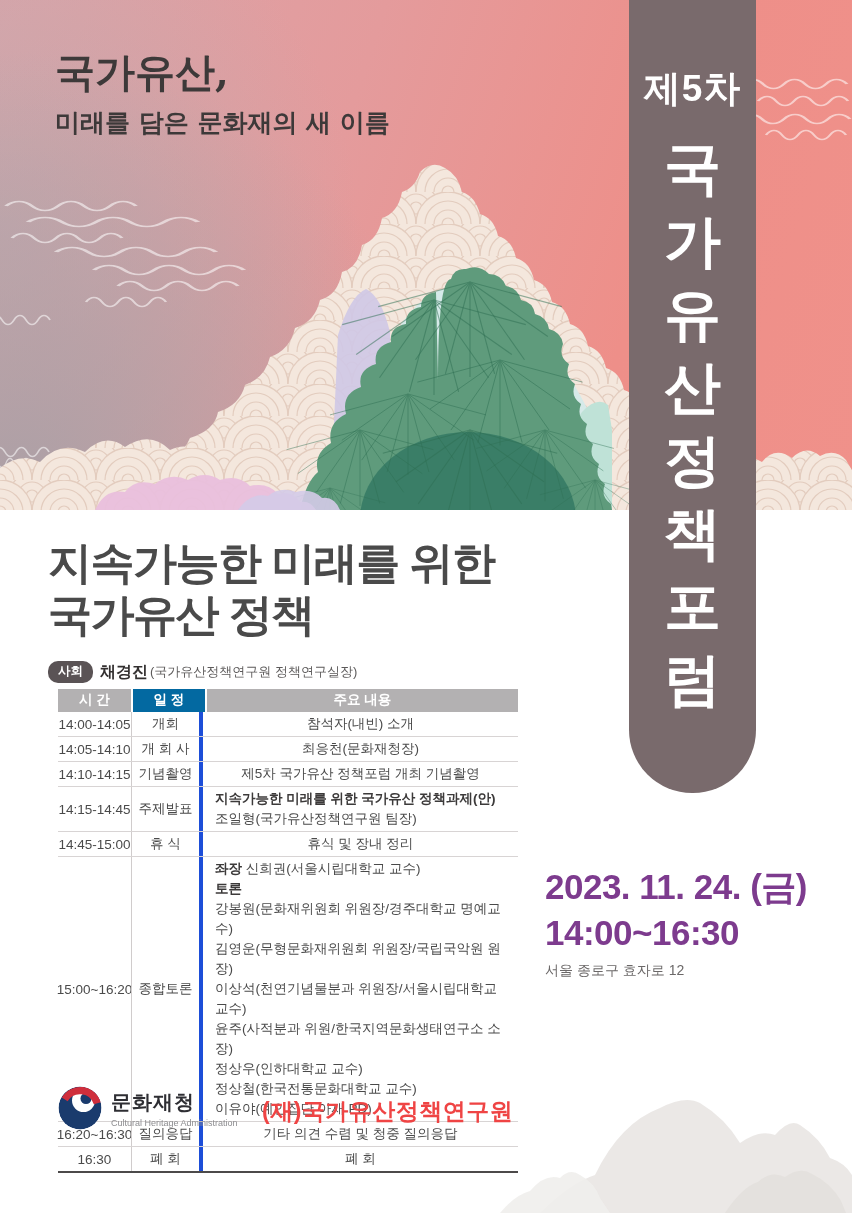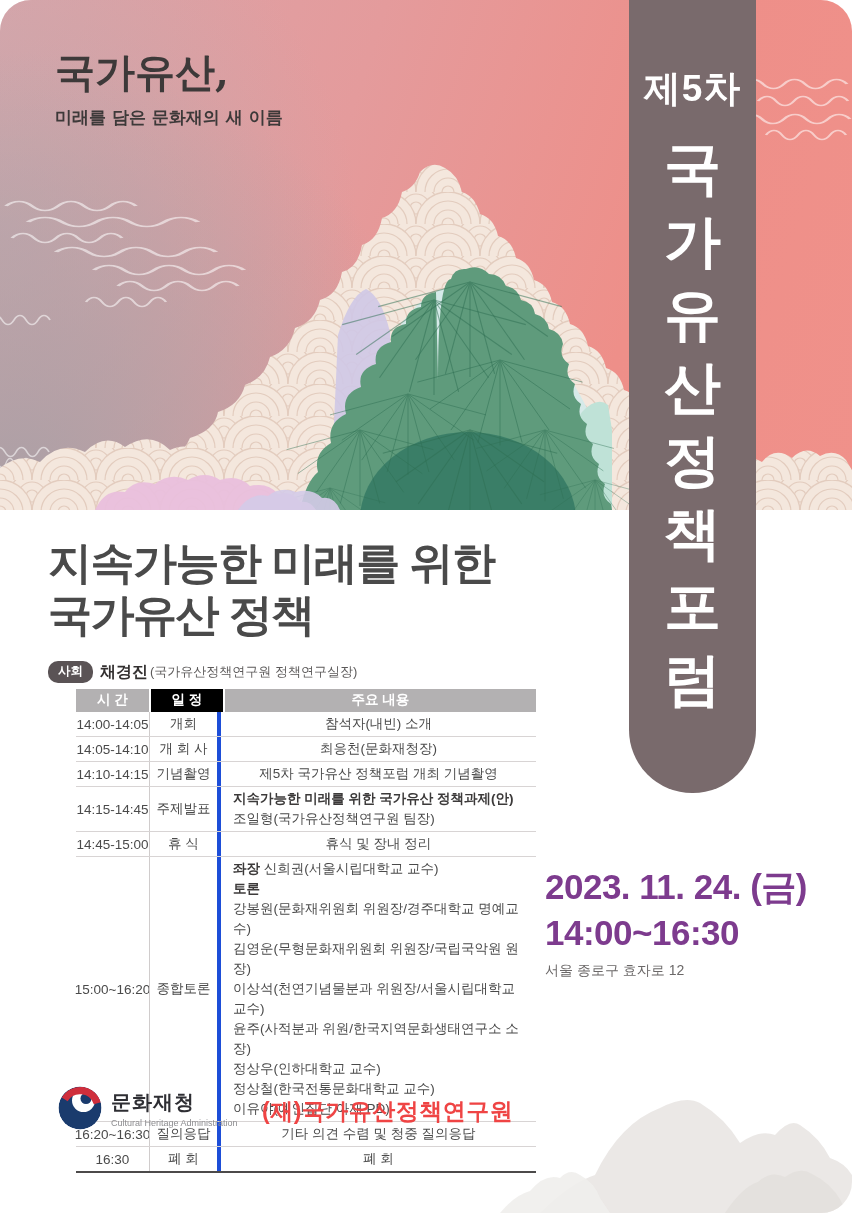--- a/index.html
+++ b/index.html
@@ -1,47 +1,47 @@
 <!DOCTYPE html>
 <html><head>
 <meta charset="utf-8">
 <style>
   html,body{margin:0;padding:0;background:#ffffff;}
   .poster{position:relative;width:852px;height:1213px;overflow:hidden;background:#ffffff;
-          font-family:"Liberation Sans",sans-serif;border-radius:31px;}
+          font-family:"Liberation Sans",sans-serif;}
   
   .hero{position:absolute;left:0;top:0;width:852px;height:510px;
         background:
           radial-gradient(circle at 2% 95%, rgba(170,160,166,.95) 0%, rgba(170,160,166,0) 45%),
           radial-gradient(circle at 0% 45%, rgba(186,170,175,.65) 0%, rgba(186,170,175,0) 40%),
           linear-gradient(108deg,#dba4a9 0%, #e49b9c 38%, #ee8f89 72%, #f0918a 100%);}
   .hero svg{position:absolute;left:0;top:0;}
   
   .banner{position:absolute;left:608px;top:0;width:127px;height:793px;
           border-radius:0 0 63px 63px;background:#796a6c;z-index:5;
           display:flex;flex-direction:column;align-items:center;margin-left:21px;}
   .banner .session{margin-top:64px;color:#ffffff;font-size:37px;font-weight:800;letter-spacing:1px;}
   .banner .chars{margin-top:18px;display:flex;flex-direction:column;align-items:center;}
   .banner .bchar{color:#ffffff;font-size:57px;font-weight:800;line-height:73px;}
   
   .tagline{position:absolute;left:55px;top:48px;z-index:4;color:#3d3939;
            font-family:"DejaVu Serif",serif;}
   .tagline .t1{font-size:40px;font-weight:700;line-height:1.2;}
-  .tagline .t2{font-size:17px;font-weight:700;margin-top:10px;}
+  .tagline .t2{font-size:25px;font-weight:700;margin-top:10px;}
   
   .main-title{position:absolute;left:48px;top:537px;color:#4a4a4a;
               font-size:44px;font-weight:800;letter-spacing:-1.5px;line-height:1.18;}
   
   .moderator{position:absolute;left:48px;top:661px;display:flex;align-items:center;}
   .mod-badge{background:#5a5355;color:#ffffff;font-size:12.5px;font-weight:700;
              padding:2px 10px 3px;border-radius:10px;margin-right:7px;}
   .mod-name{font-size:16px;font-weight:800;color:#333030;margin-right:2px;}
   .mod-affil{font-size:13px;color:#5c5a5a;}
   
-  .table{position:absolute;left:76px;top:689px;width:460px;font-size:13.5px;color:#4a4a4a;}
+  .table{position:absolute;left:58px;top:689px;width:460px;font-size:13.5px;color:#4a4a4a;}
   .thead{display:grid;grid-template-columns:73px 72px 1fr;column-gap:2px;}
   .thead .hcell{background:#b3b1b2;color:#ffffff;font-weight:700;text-align:center;
                 padding:2px 0 3px;font-size:13.5px;}
   .trow{display:grid;grid-template-columns:73px 72px 1fr;border-bottom:1px solid #d8d4d4;}
   .trow:last-child{border-bottom:2px solid #4c4a4a;}
   .cell{display:flex;align-items:center;justify-content:center;padding:2px 0;min-height:20px;}
   .cell.item{border-left:1px solid #d0cccc;border-right:4px solid #1d4ed8;letter-spacing:0;}
   .cell.content{flex-direction:column;}
   .cell.content.center{justify-content:center;}
   .cell.content.left{align-items:flex-start;padding-left:12px;padding-right:4px;}
@@ -196,21 +196,21 @@
 
   <div class="moderator">
     <span class="mod-badge" style="background: rgb(90, 83, 85);">사회</span>
     <span class="mod-name">채경진</span>
     <span class="mod-affil">(국가유산정책연구원 정책연구실장)</span>
   </div>
 
   <div class="table">
     <div class="thead">
       <div class="hcell" style="background: rgb(179, 177, 178);">시 간</div>
-      <div class="hcell" style="background: #000000;">일 정</div>
+      <div class="hcell" style="background: #0369a1;">일 정</div>
       <div class="hcell" style="background: rgb(179, 177, 178);">주요 내용</div>
     </div>
     <div>
         <div class="trow">
           <div class="cell time">14:00-14:05</div>
           <div class="cell item">개회</div>
           <div class="cell content center">
             <div class="cline">참석자(내빈) 소개</div>
           </div>
         </div>

